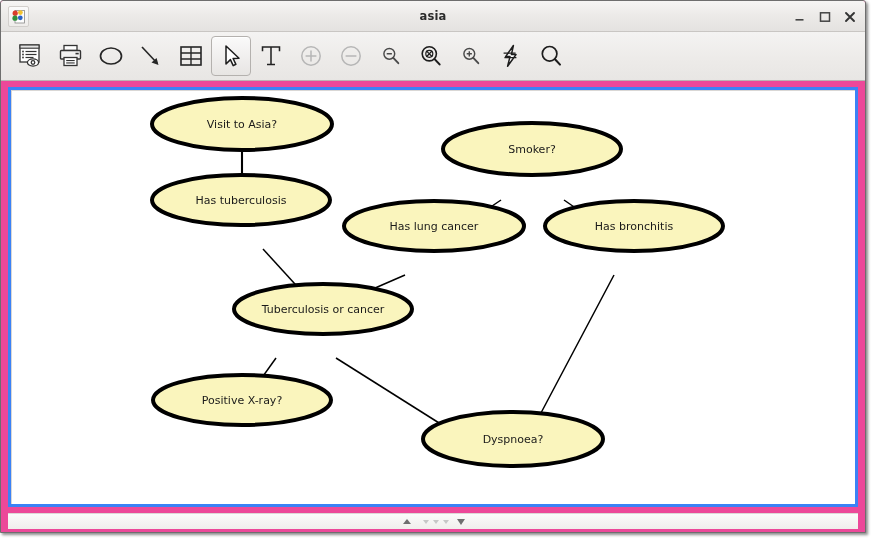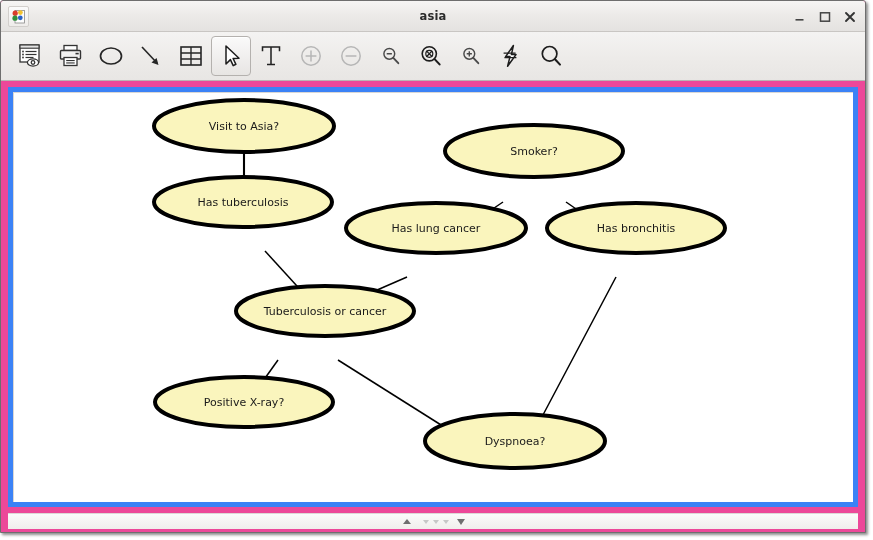--- a/index.html
+++ b/index.html
@@ -87,21 +87,21 @@
   }
   .tool svg { display: block; }
 
   
   #canvas-wrap {
     position: relative;
     margin: 6px 7px 0 7px;
     width: 850px;
     height: 420px;
     background: #ffffff;
-    border: 5px solid #3b82f6;
+    border: 3px solid #3b82f6;
     box-shadow: inset 1px 1px 0 #d9d7d5;
     overflow: hidden;
     text-align: right;
   }
   #canvas-svg { display:block; }
 
   .node-label {
     font-family: "DejaVu Sans", "Liberation Sans", sans-serif;
     font-size: 11px;
     fill: #1a1a1a;

